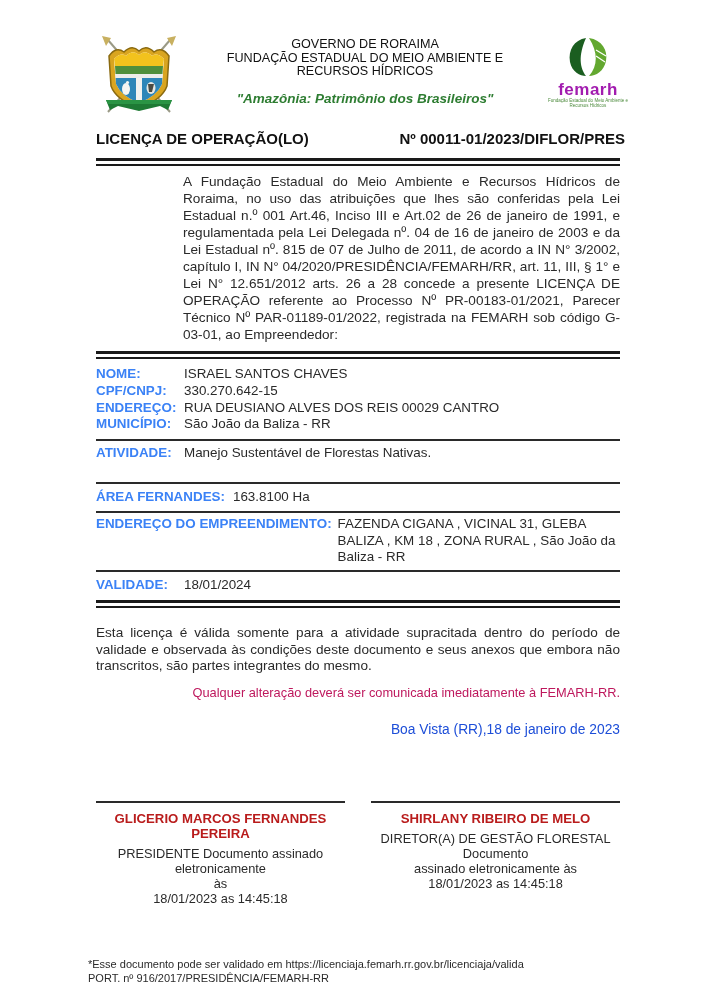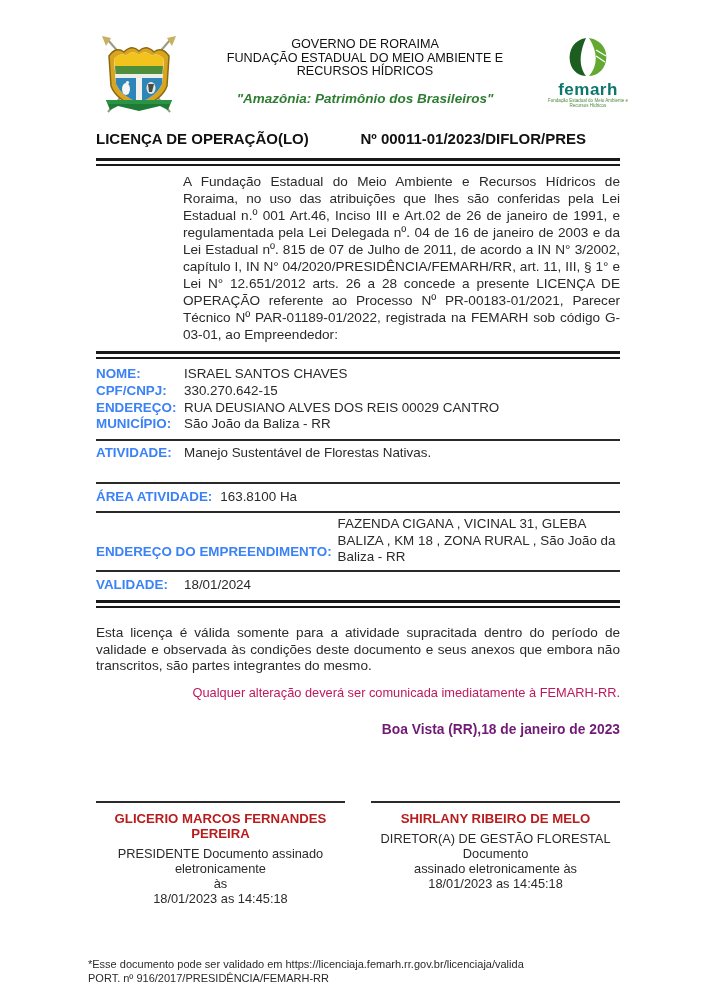--- a/index.html
+++ b/index.html
@@ -8,43 +8,43 @@
     font-family:"Liberation Sans","DejaVu Sans",sans-serif;color:#1f1f1f;
     overflow:hidden;margin:0 auto;
   }
   
   .header-row{display:flex;align-items:flex-start;padding:34px 78px 0 96px;}
   .header-center{flex:1;text-align:center;padding-top:4px;}
   .org-line{font-size:12.6px;font-weight:normal;line-height:13.5px;color:#111;}
   .tagline{margin-top:12px;font-size:13.5px;font-weight:bold;font-style:italic;}
   .logo-left{width:86px;height:84px;flex:0 0 auto;}
   .logo-right{width:80px;height:84px;flex:0 0 auto;text-align:center;padding-top:2px;}
-  .femarh-word{font-size:17px;font-weight:bold;color:#0f766e;letter-spacing:.5px;line-height:15px;}
+  .femarh-word{font-size:17px;font-weight:bold;color:#a21caf;letter-spacing:.5px;line-height:15px;}
   .femarh-sub{font-size:4.5px;line-height:4.5px;color:#4c8a3c;margin-top:2px;}
   
-  .title-row{display:flex;justify-content:space-between;margin:10px 120px 0 96px;
+  .title-row{display:flex;justify-content:space-between;margin:10px 81px 0 96px;
     font-size:15px;font-weight:bold;color:#111;}
   
   .content{margin:0 86px 0 96px;}
   .rule-double{border-top:3px solid #1a1a1a;border-bottom:2px solid #1a1a1a;height:3px;}
   .rule-single{border-top:2px solid #2a2a2a;height:0;}
   .preamble{margin:7px 0 8px 87px;text-align:justify;font-size:13.6px;line-height:17px;color:#2a2a2a;}
   .fields{margin-top:7px;margin-bottom:6px;}
   .frow{display:grid;grid-template-columns:88px 1fr;font-size:13.4px;line-height:16.8px;color:#2a2a2a;}
   .flabel{font-weight:bold;color:#3b82f6;}
   .atividade-wrap{padding:4px 0 20px 0;}
   .area-row{display:flex;font-size:13.4px;line-height:16.5px;padding:5px 0 6px 0;color:#2a2a2a;}
   .area-row .flabel{margin-right:8px;}
   .emp-row{display:flex;font-size:13.4px;line-height:16.5px;padding:3px 0 4px 0;color:#2a2a2a;}
-  .emp-row .flabel{white-space:nowrap;margin-right:6px;margin-top:28px;}
+  .emp-row .flabel{white-space:nowrap;margin-right:6px;}
   .emp-val{flex:1;}
   .validade-row{padding:5px 0 6px 0;}
   .validity-note{margin-top:17px;text-align:justify;font-size:13.6px;line-height:16.8px;color:#2a2a2a;}
   .alteration-note{margin-top:10px;text-align:right;font-size:12.8px;color:#be185d;}
-  .place-date{margin-top:22px;text-align:right;font-size:13.8px;font-weight:bold;color:#701a75;}
+  .place-date{margin-top:22px;text-align:right;font-size:13.8px;font-weight:normal;color:#1d4ed8;}
   
   .sig-row{display:flex;justify-content:space-between;margin:64px 86px 0 96px;}
   .sig-block{width:47.5%;text-align:center;}
   .sig-rule{border-top:2px solid #2a2a2a;margin-bottom:8px;}
   .sig-name{font-size:13.2px;font-weight:bold;color:#b91c1c;line-height:15px;}
   .sig-role{margin-top:5px;font-size:12.8px;line-height:15px;color:#2a2a2a;}
   
   .footnote{margin:52px 60px 0 88px;font-size:11px;line-height:13.5px;color:#2a2a2a;}
 </style>
 </head>
@@ -139,21 +139,21 @@
     <div class="atividade-wrap">
       <div class="frow">
         <div class="flabel">ATIVIDADE:</div>
         <div>Manejo Sustentável de Florestas Nativas.</div>
       </div>
     </div>
 
     <div class="rule-single"></div>
 
     <div class="area-row">
-      <span class="flabel">ÁREA ATIVIDADE:</span>
+      <span class="flabel">ÁREA FERNANDES:</span>
       <span>163.8100 Ha</span>
     </div>
 
     <div class="rule-single"></div>
 
     <div class="emp-row">
       <span class="flabel">ENDEREÇO DO EMPREENDIMENTO:</span>
       <span class="emp-val">FAZENDA CIGANA , VICINAL 31, GLEBA BALIZA , KM 18 , ZONA RURAL , São João da Baliza - RR</span>
     </div>
 

